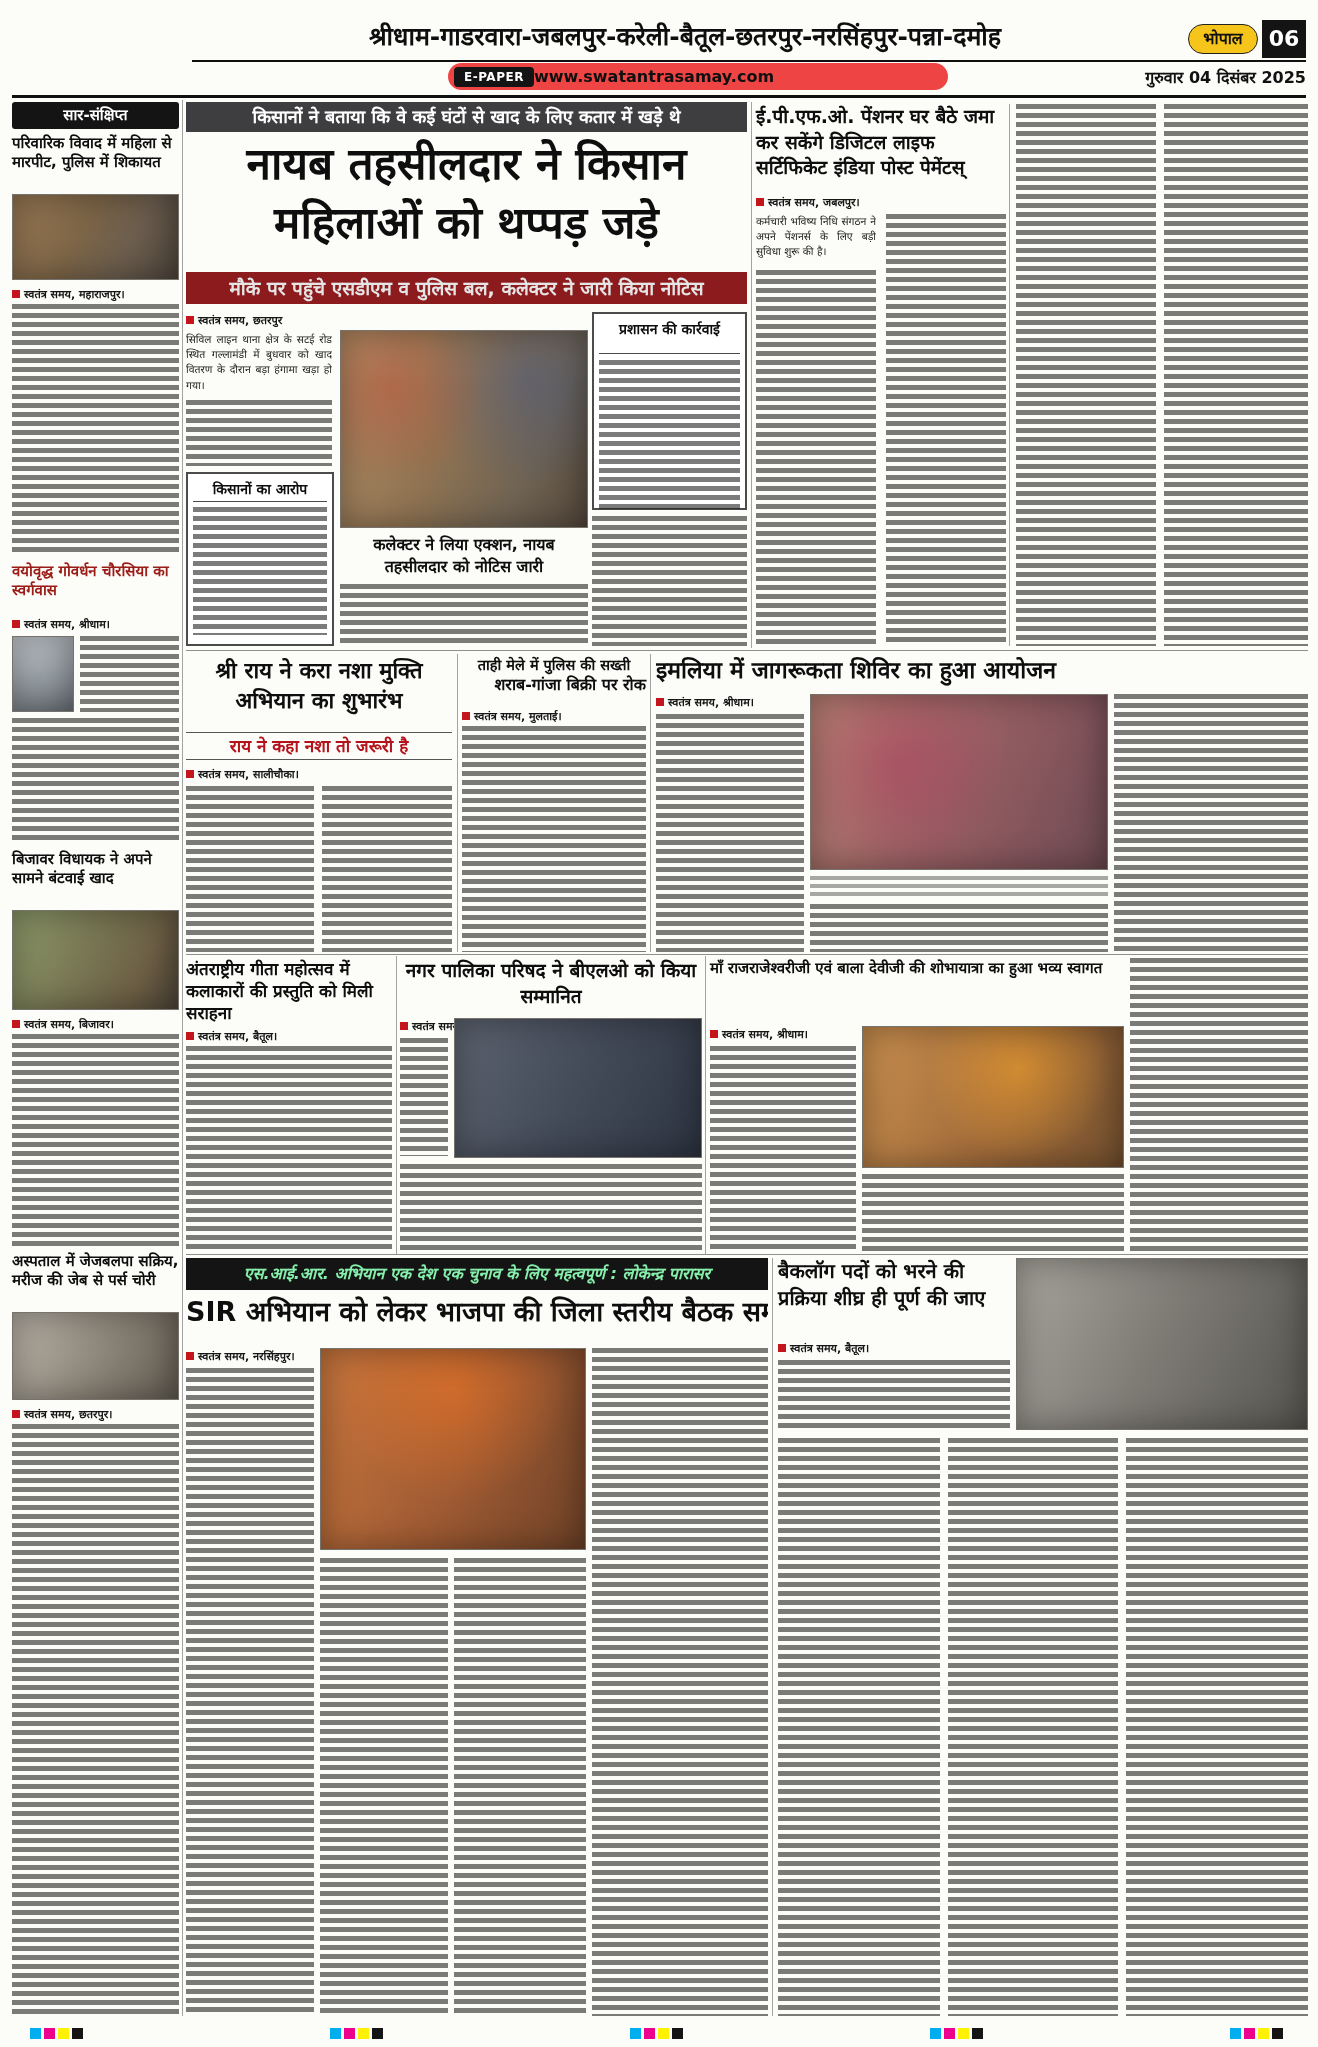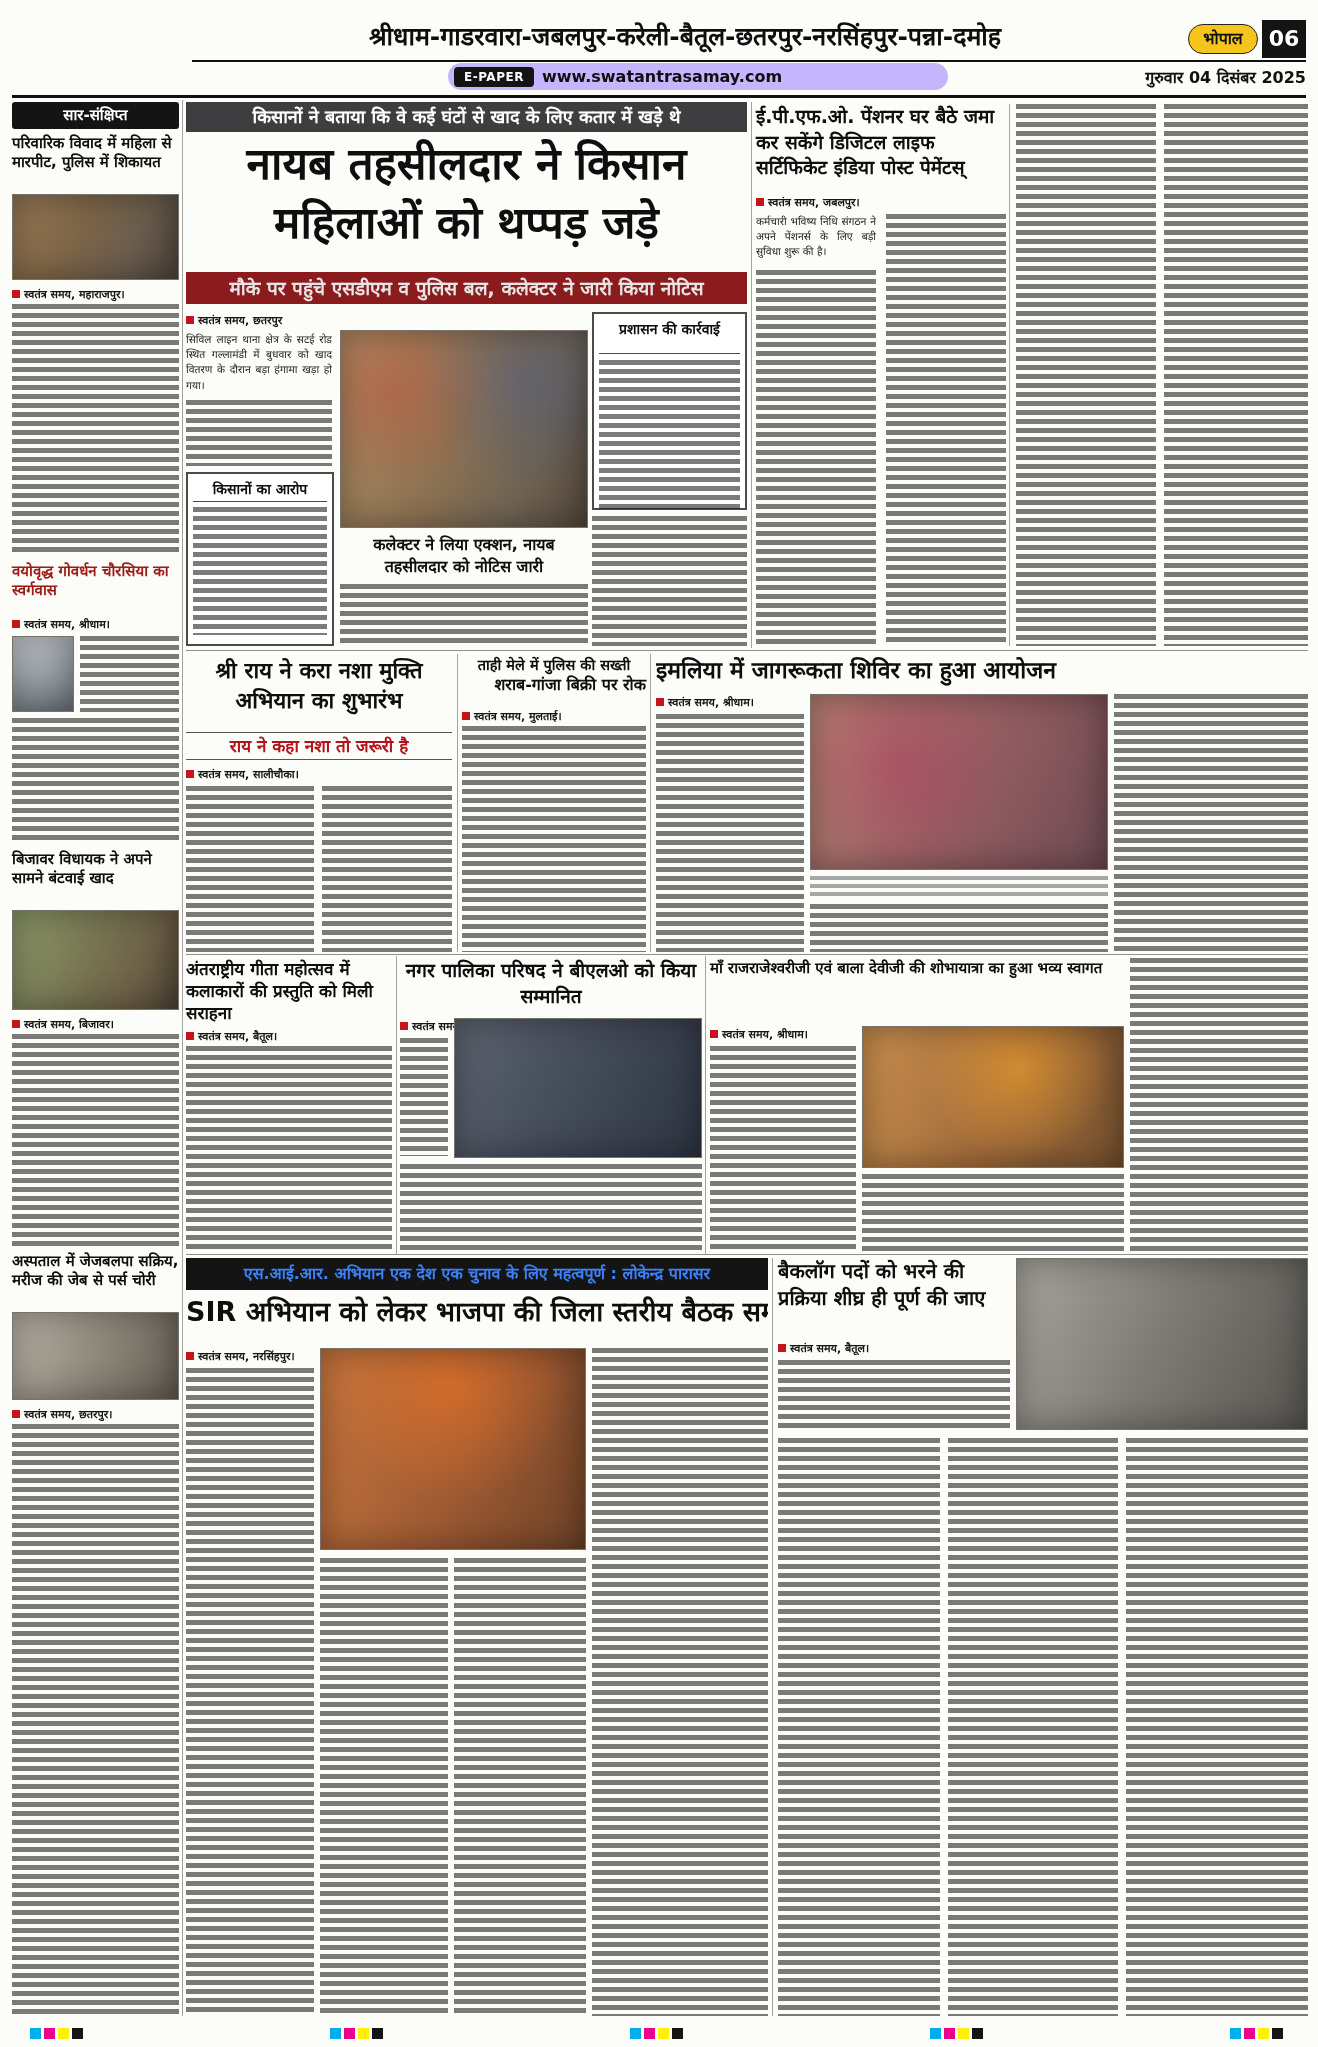--- a/index.html
+++ b/index.html
@@ -27,21 +27,21 @@
 
 <div class="page">
 
 
   <div class="abs hl center" style="left:192px;top:16px;width:986px;height:42px;font-size:25px;line-height:42px;white-space:nowrap;overflow:hidden;">श्रीधाम-गाडरवारा-जबलपुर-करेली-बैतूल-छतरपुर-नरसिंहपुर-पन्ना-दमोह</div>
   <div class="abs" style="left:192px;top:60px;width:1114px;height:2px;background:#101010;"></div>
 
   <div class="abs center" style="left:1188px;top:24px;width:70px;height:30px;background:#f6c51c;border:1px solid #222;border-radius:15px;font-weight:bold;font-size:16px;line-height:28px;">भोपाल</div>
   <div class="abs center" style="left:1262px;top:20px;width:44px;height:38px;background:#141414;color:#fff;font-weight:bold;font-size:22px;line-height:38px;">06</div>
 
-  <div class="abs" style="left:448px;top:63px;width:500px;height:27px;background:#c4b5fd;border-radius:14px;display:flex;align-items:center;gap:8px;padding:0 6px;">
+  <div class="abs" style="left:448px;top:63px;width:500px;height:27px;background:#ef4444;border-radius:14px;display:flex;align-items:center;padding:0 6px;">
     <span style="background:#141414;color:#fff;font-weight:bold;font-size:12px;padding:3px 10px;border-radius:4px;letter-spacing:.5px;">E-PAPER</span>
     <span style="font-weight:bold;font-size:16px;color:#0f0f0f;">www.swatantrasamay.com</span>
   </div>
   <div class="abs" style="left:1020px;top:66px;width:286px;height:22px;text-align:right;font-weight:bold;font-size:16px;">गुरुवार 04 दिसंबर 2025</div>
 
   <div class="abs" style="left:12px;top:95px;width:1294px;height:3px;background:#101010;"></div>
 
   <div class="abs center" style="left:12px;top:102px;width:167px;height:27px;background:#141414;color:#fff;font-weight:bold;font-size:15px;line-height:27px;border-radius:3px;">सार-संक्षिप्त</div>
 
   <div class="abs hl" style="left:12px;top:134px;width:167px;height:56px;font-size:15px;line-height:1.25;">परिवारिक विवाद में महिला से मारपीट, पुलिस में शिकायत</div>
@@ -189,21 +189,21 @@
   </div>
   <div class="abs sim" style="left:710px;top:1046px;width:146px;height:206px;"></div>
   <div class="abs photo" style="left:862px;top:1026px;width:262px;height:142px;background:
        radial-gradient(circle at 60% 30%, rgba(255,170,40,.5), transparent 50%),
        linear-gradient(115deg,#c98f4e,#a06a3a 55%,#74512f);"></div>
   <div class="abs sim" style="left:862px;top:1174px;width:262px;height:78px;"></div>
   <div class="abs sim" style="left:1130px;top:958px;width:178px;height:294px;"></div>
 
   <div class="abs rule-h" style="left:186px;top:1254px;width:1122px;height:1px;"></div>
 
-  <div class="abs center" style="left:186px;top:1258px;width:582px;height:32px;background:#141414;color:#3b82f6;font-weight:bold;font-size:16px;line-height:32px;white-space:nowrap;overflow:hidden;">एस.आई.आर. अभियान एक देश एक चुनाव के लिए महत्वपूर्ण : लोकेन्द्र पारासर</div>
+  <div class="abs center" style="left:186px;top:1258px;width:582px;height:32px;background:#141414;color:#86efac;font-weight:bold;font-size:16px;line-height:32px;white-space:nowrap;overflow:hidden;font-style:italic;">एस.आई.आर. अभियान एक देश एक चुनाव के लिए महत्वपूर्ण : लोकेन्द्र पारासर</div>
   <div class="abs hl center" style="left:186px;top:1294px;width:582px;height:46px;font-size:27px;line-height:1.3;white-space:nowrap;overflow:hidden;">SIR अभियान को लेकर भाजपा की जिला स्तरीय बैठक सम्पन्न</div>
   <div class="abs by" style="left:186px;top:1348px;width:170px;">
     <span class="sq"></span>
     <span>स्वतंत्र समय, नरसिंहपुर।</span>
   </div>
   <div class="abs sim" style="left:186px;top:1368px;width:128px;height:648px;"></div>
   <div class="abs photo" style="left:320px;top:1348px;width:266px;height:202px;background:
        radial-gradient(circle at 50% 20%, rgba(255,120,30,.45), transparent 55%),
        linear-gradient(115deg,#c9763d,#9e5a33 55%,#6e4227);"></div>
   <div class="abs sim" style="left:320px;top:1558px;width:128px;height:458px;"></div>

